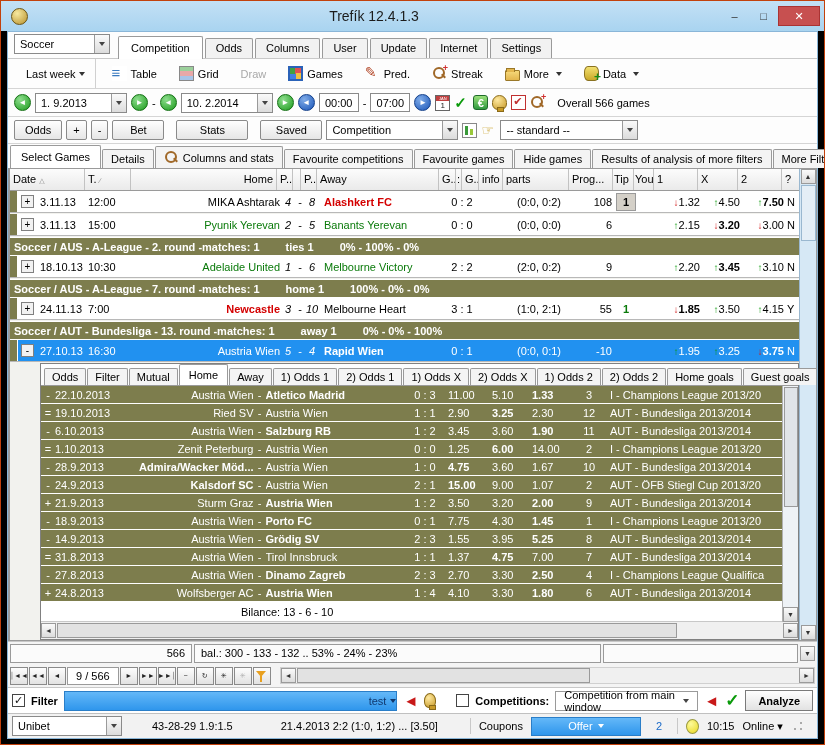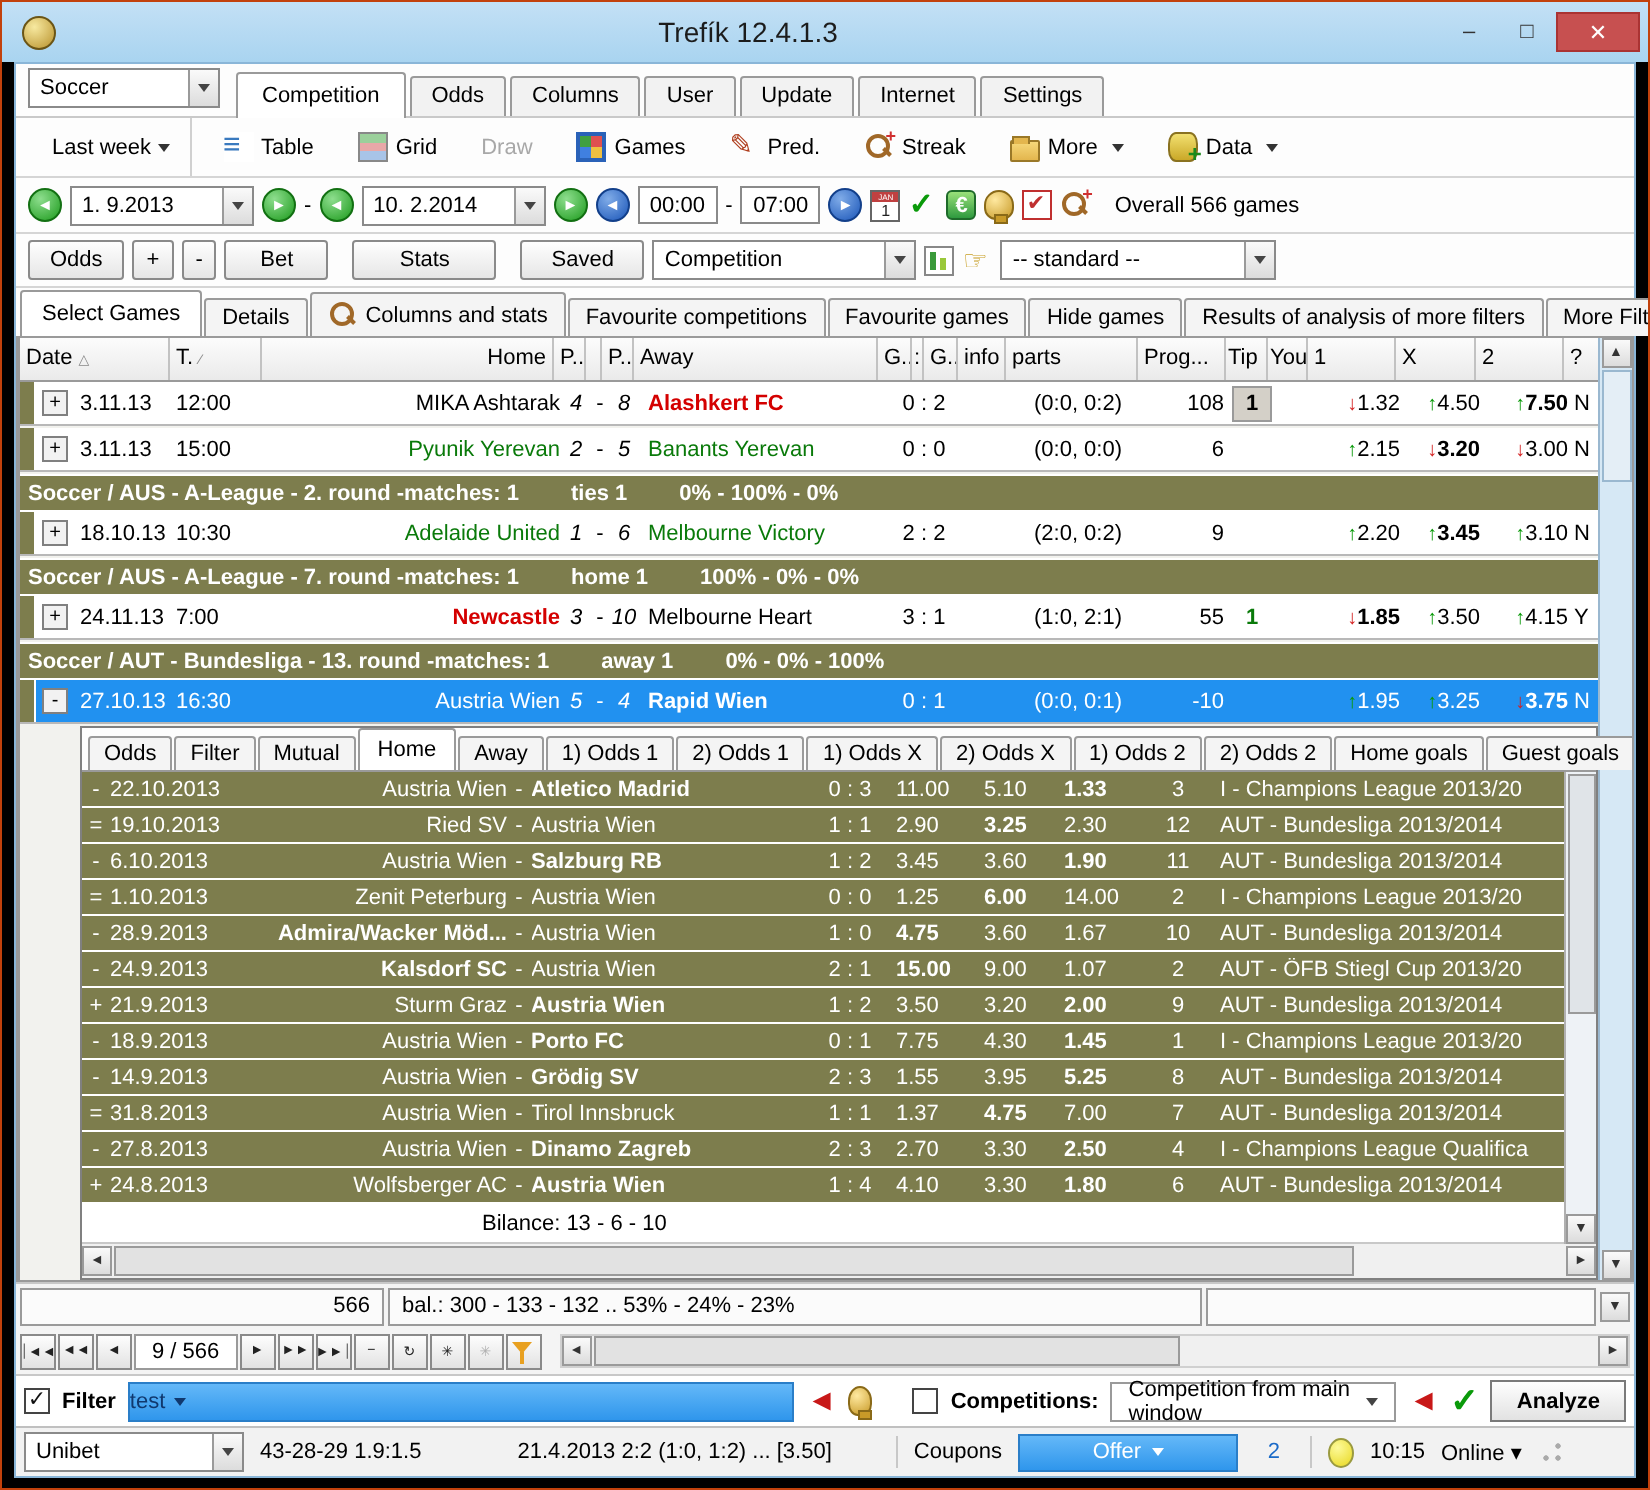--- a/index.html
+++ b/index.html
@@ -136,21 +136,21 @@
   .nbtn.dis{color:#b0b0b0}
   .npos{height:18px;border:1px solid #9a9a9a;background:#fff;display:flex;align-items:center;padding:0 8px}
   .ic-funnel{width:11px;height:11px;position:relative;margin-top:1px}
   .ic-funnel::before{content:"";position:absolute;top:0;left:0;border-left:5px solid transparent;border-right:5px solid transparent;border-top:6px solid #e8a020}
   .ic-funnel::after{content:"";position:absolute;top:5px;left:4px;width:2px;height:6px;background:#e8a020}
   .hscroll{flex:1;height:17px;display:flex;align-items:center;margin-left:8px;background:#f0f0f0;border:1px solid #d0d0d0}
   .hscroll .hthumb{flex:0 0 55%}
   
   .filterrow{height:26px;display:flex;align-items:center;gap:6px;background:#fff;border-top:1px solid #c8c8c8;padding:0 4px}
   .cb{width:13px;height:13px;border:1px solid #444;background:#fff;font-size:11px;line-height:11px;text-align:center;color:#111;flex:0 0 auto}
-  .bluedrop{width:430px;height:20px;background:linear-gradient(#64b8f8,#2f96ec);border:1px solid #2a7ec8;color:#10386e;display:flex;align-items:center;justify-content:flex-start;gap:4px;font-size:11px}
+  .bluedrop{width:430px;height:20px;background:linear-gradient(#64b8f8,#2f96ec);border:1px solid #2a7ec8;color:#10386e;display:flex;align-items:center;justify-content:flex-end;gap:4px;font-size:11px}
   .bluedrop .tri{border-top-color:#10386e}
   .redarrow{color:#c81818;font-size:15px;line-height:15px;font-weight:bold}
   .greencheck{color:#0a9a0a;font-size:17px;font-weight:bold}
   .whitedrop{height:20px;background:#fff;border:1px solid #9a9a9a;display:flex;align-items:center;gap:5px;padding:0 8px}
   .analyze{height:21px;padding:0 12px;background:linear-gradient(#fefefe,#e2e2e2);border:1px solid #7a7a7a;display:flex;align-items:center;font-weight:bold}
   
   .bottombar{height:25px;display:flex;align-items:center;gap:8px;background:#f2f2f2;border-top:1px solid #c0c0c0;padding:0 4px}
   .bm-combo{width:110px}
   .sep{width:1px;height:16px;background:#c8c8c8}
   .offerbtn{width:110px;height:19px;background:linear-gradient(#64b8f8,#2f96ec);border:1px solid #2a7ec8;color:#fff;display:flex;align-items:center;justify-content:center;gap:5px}
@@ -708,21 +708,21 @@
       <span class="analyze">Analyze</span>
     </div>
 
     <div class="bottombar">
       <div class="combo bm-combo">
         <span class="cv">Unibet</span>
         <span class="dbtn">
             <span class="tri"></span>
           </span>
       </div>
-      <span class="nw" style="">43-28-29  1.9:1.5</span>
+      <span class="nw" style="margin-left:22px">43-28-29  1.9:1.5</span>
       <span class="nw" style="margin-left:40px">21.4.2013 2:2 (1:0, 1:2) ... [3.50]</span>
       <span class="sep" style="margin-left:24px"></span>
       <span>Coupons</span>
       <div class="offerbtn">
         <span>Offer</span>
           <span class="tri"></span>
       </div>
       <span class="bluecount">2</span>
       <span class="sep"></span>
       <span class="yellowdot"></span>

